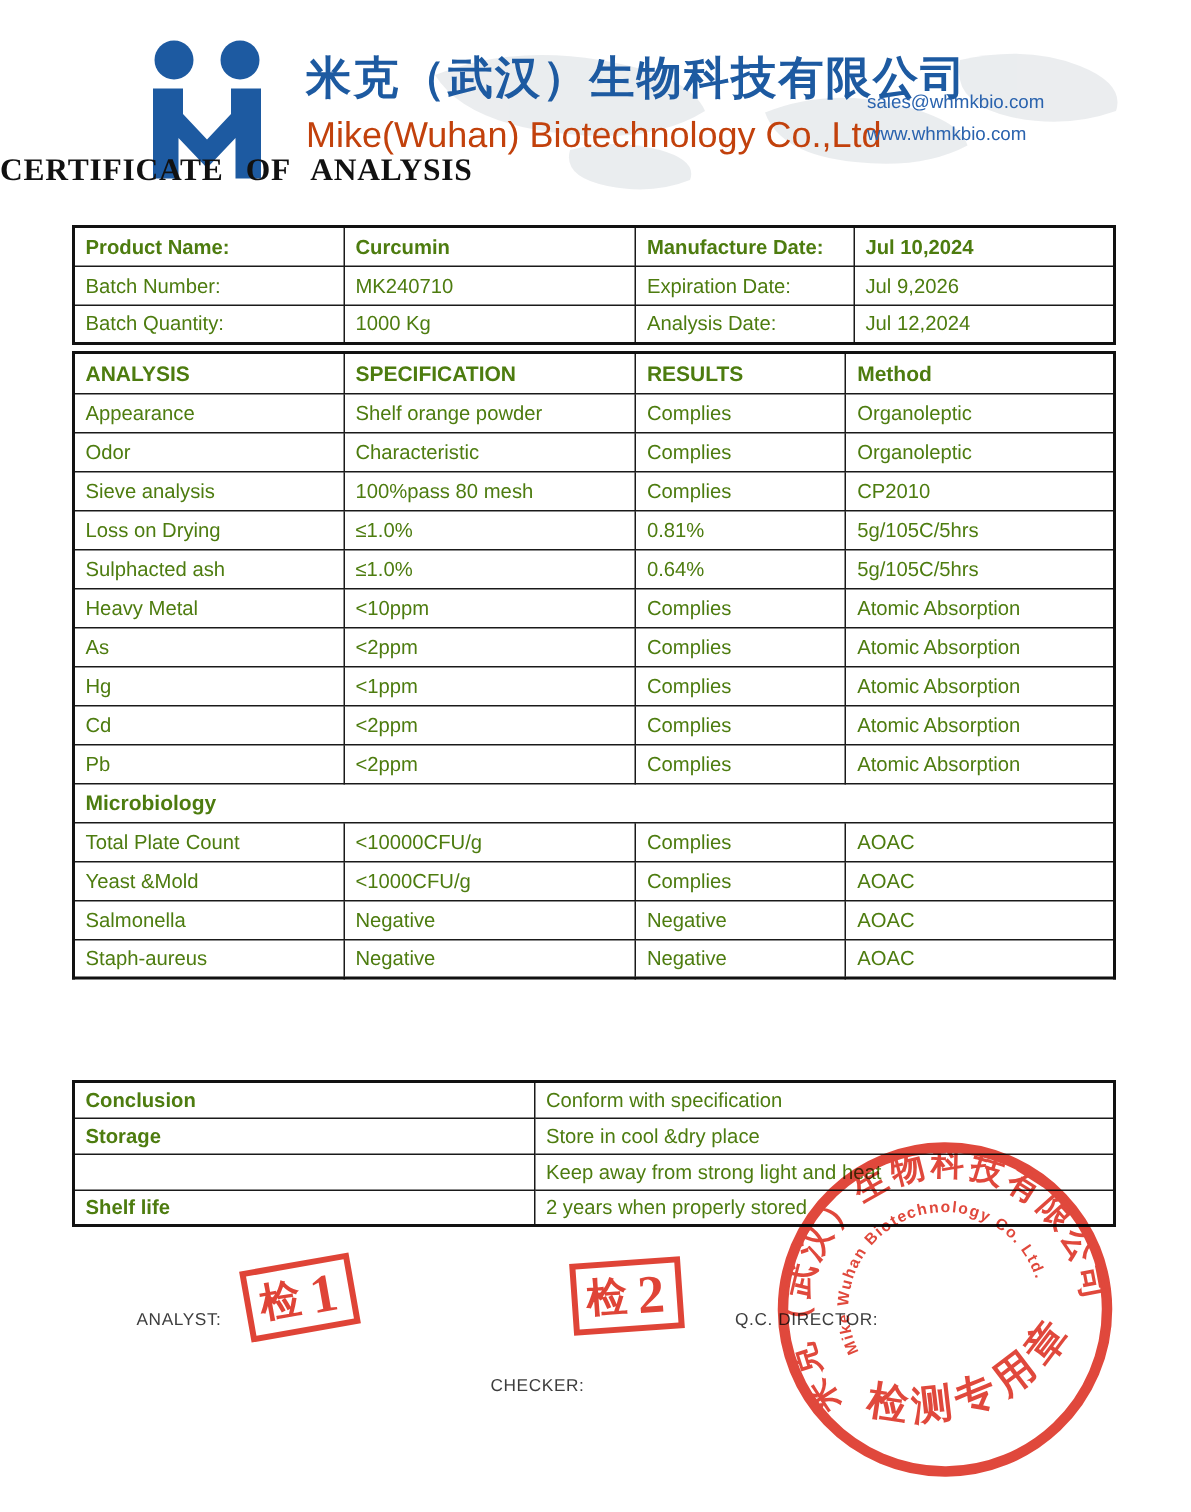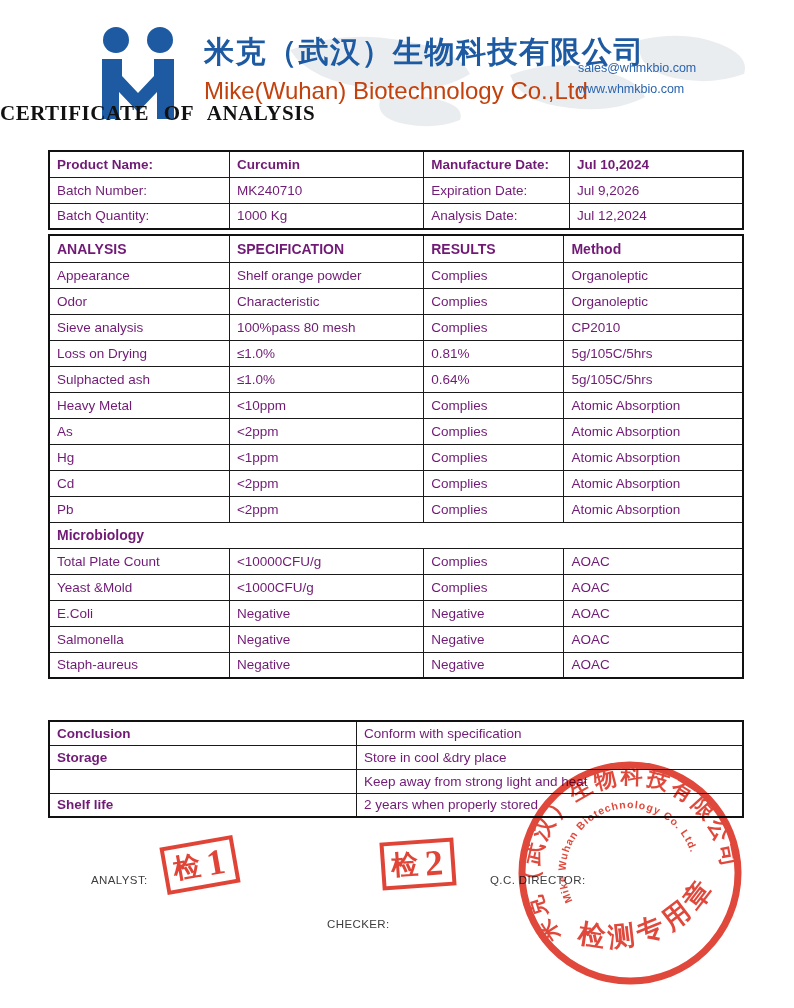--- a/index.html
+++ b/index.html
@@ -11,21 +11,21 @@
   .logo { position:absolute; left:88px; top:26px; }
   .company-block { position:absolute; left:204px; top:32px; width:380px; }
   .company-cn { font-size:30px; font-weight:bold; color:#1d5aa1; letter-spacing:1.5px; white-space:nowrap; }
   .company-en { font-size:24px; color:#c2410c; margin-top:4px; white-space:nowrap; }
   .contact-block { position:absolute; left:578px; top:58px; font-size:12.5px; color:#2a63ae; line-height:21px; }
   .doc-title { position:absolute; left:0; top:101px; width:100%; text-align:left;
                font-family:"Liberation Serif", serif; font-weight:bold; font-size:21px;
                letter-spacing:0.5px; word-spacing:9px; color:#111; }
 
   
-  table { border-collapse:collapse; table-layout:fixed; width:696px; font-size:13.5px; color:#701a75; }
+  table { border-collapse:collapse; table-layout:fixed; width:696px; font-size:13.5px; color:#4d7c0f; }
   td, th { border:1px solid #1a1a1a; padding:3px 7px; text-align:left; vertical-align:middle; overflow:hidden; white-space:nowrap; }
   .tbl { position:absolute; left:48px; border:2px solid #111; }
 
   .t-product { top:150px; }
   .t-product td { height:26px; font-size:13.5px; }
   .t-product td:nth-child(1), .t-product td:nth-child(3) { font-weight:normal; }
   .t-product tr:first-child td { font-weight:bold; }
 
   .t-analysis { top:234px; }
   .t-analysis th { height:27px; font-weight:bold; font-size:14px; }
@@ -199,26 +199,20 @@
         <tr>
           <td>Total Plate Count</td>
           <td>&lt;10000CFU/g</td>
           <td>Complies</td>
           <td>AOAC</td>
         </tr>
         <tr>
           <td>Yeast &amp;Mold</td>
           <td>&lt;1000CFU/g</td>
           <td>Complies</td>
-          <td>AOAC</td>
-        </tr>
-        <tr>
-          <td>E.Coli</td>
-          <td>Negative</td>
-          <td>Negative</td>
           <td>AOAC</td>
         </tr>
         <tr>
           <td>Salmonella</td>
           <td>Negative</td>
           <td>Negative</td>
           <td>AOAC</td>
         </tr>
         <tr>
           <td>Staph-aureus</td>

